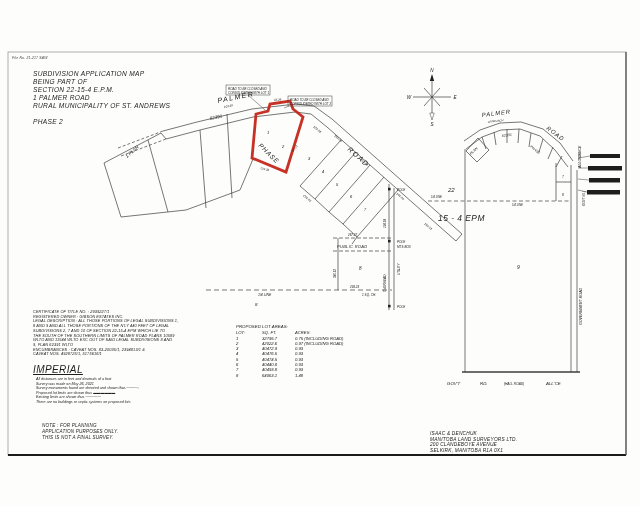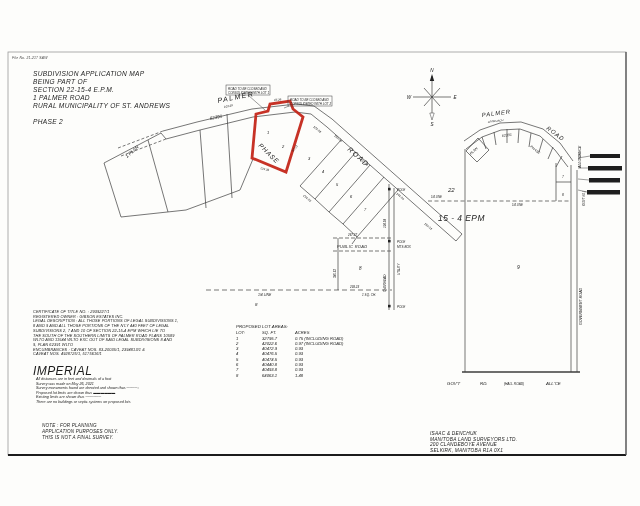--- a/index.html
+++ b/index.html
@@ -5,21 +5,21 @@
   html,body{margin:0;padding:0;background:#ffffff;}
   #page{position:relative;width:640px;height:506px;background:#fdfdfb;overflow:hidden;
         font-family:"Liberation Sans",sans-serif;color:#222;}
   #linework{position:absolute;left:0;top:0;}
   svg text{font-family:"Liberation Sans",sans-serif;font-style:italic;fill:#222;}
   .tb{position:absolute;font-style:italic;white-space:nowrap;color:#1d1d1d;}
   .file-no{left:12px;top:56px;font-size:3.4px;letter-spacing:.2px;color:#444;}
   .title-block{left:33px;top:70px;font-size:6.6px;line-height:8px;letter-spacing:.3px;}
   .phase{left:33px;top:118px;font-size:6.6px;letter-spacing:.3px;}
   .cert{left:33px;top:310px;font-size:3.9px;line-height:4.7px;letter-spacing:.1px;}
-  .imperial-h{left:33px;top:364px;font-size:12px;letter-spacing:.4px;}
+  .imperial-h{left:33px;top:364px;font-size:10px;letter-spacing:.4px;text-decoration:underline;}
   .imp-notes{left:36px;top:377px;font-size:3.7px;line-height:4.6px;}
   .note-block{left:42px;top:423px;font-size:4.6px;line-height:6px;letter-spacing:.2px;}
   .surveyor{left:430px;top:431px;font-size:4.8px;line-height:5.5px;letter-spacing:.2px;}
   .lot-table{left:236px;top:324px;font-size:4.2px;line-height:5.3px;}
   .lot-table .tt{font-size:4.4px;margin-bottom:1px;}
   .lt-row span{display:inline-block;}
   .lt-row .c1{width:26px;}
   .lt-row .c2{width:33px;}
   .lt-row .c3{width:88px;}
   .lt-head span{display:inline-block;}

